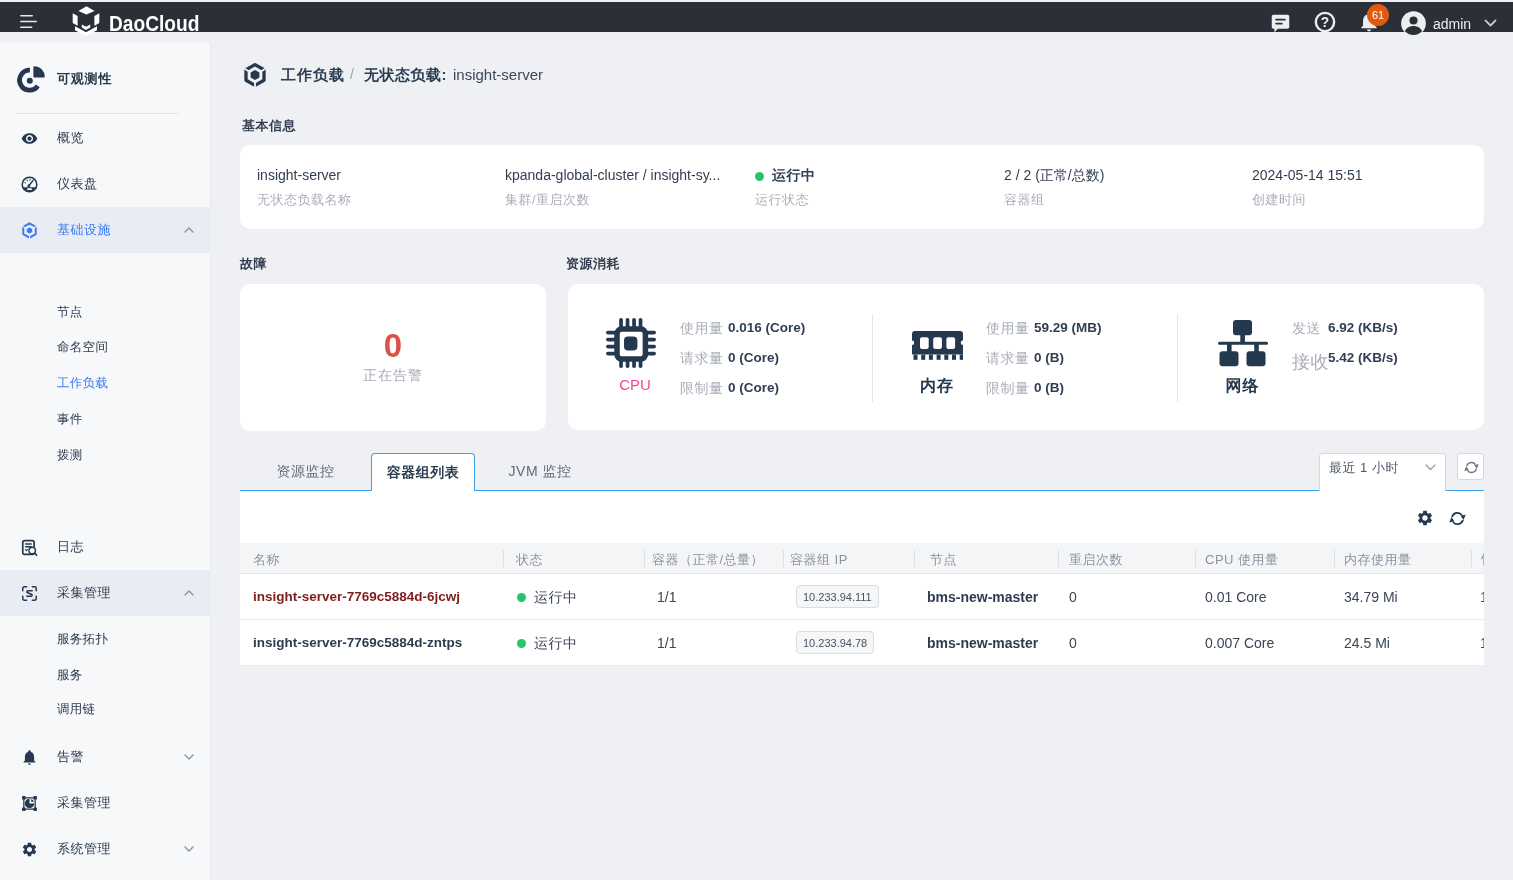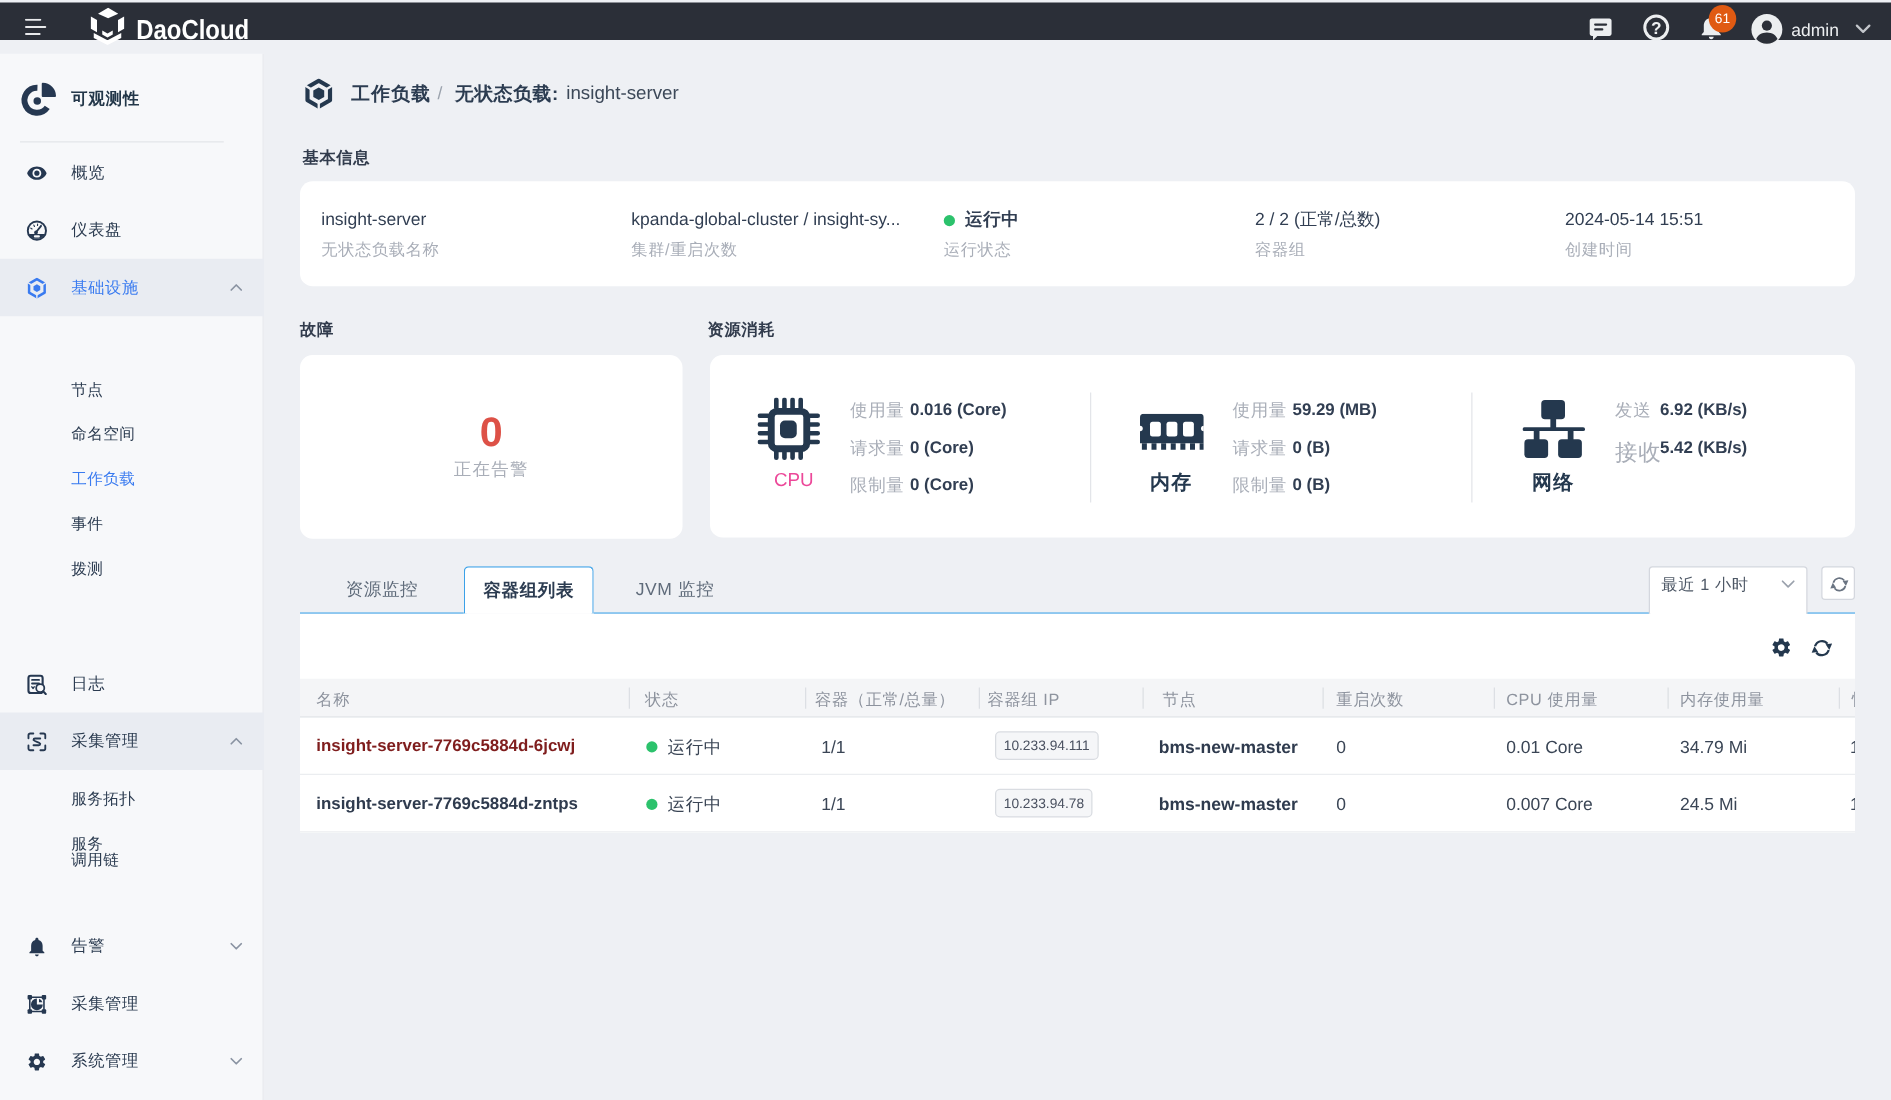--- a/index.html
+++ b/index.html
@@ -161,21 +161,21 @@
     <svg class="ar" viewBox="0 0 12 12">
         <path d="M2 8 6 4 10 8" fill="none" stroke="#8a93a2" stroke-width="1.4" stroke-linecap="round" stroke-linejoin="round"></path>
       </svg>
   </div>
   <div class="srow" style="top:578px">
       <span class="tx">服务拓扑</span>
     </div>
   <div class="srow" style="top:614px">
       <span class="tx">服务</span>
     </div>
-  <div class="srow" style="top:627px">
+  <div class="srow" style="top:648px">
       <span class="tx">调用链</span>
     </div>
   <div class="mrow" style="top:691px">
     <svg class="ic" viewBox="0 0 24 24" fill="#263851">
         <path d="M12 22.6c1.2 0 2.1-.9 2.1-2.1h-4.2c0 1.2.9 2.1 2.1 2.1zm6.5-6.3v-5.5c0-3.2-1.7-5.9-4.7-6.6v-.7c0-.9-.8-1.7-1.8-1.7s-1.8.8-1.8 1.7v.7c-3 .7-4.7 3.4-4.7 6.6v5.5l-1.9 1.9v.9h16.8v-.9l-1.9-1.9z"></path>
       </svg>
     <span class="tx">告警</span>
     <svg class="ar" viewBox="0 0 12 12">
         <path d="M2 4 6 8 10 4" fill="none" stroke="#8a93a2" stroke-width="1.4" stroke-linecap="round" stroke-linejoin="round"></path>
       </svg>

